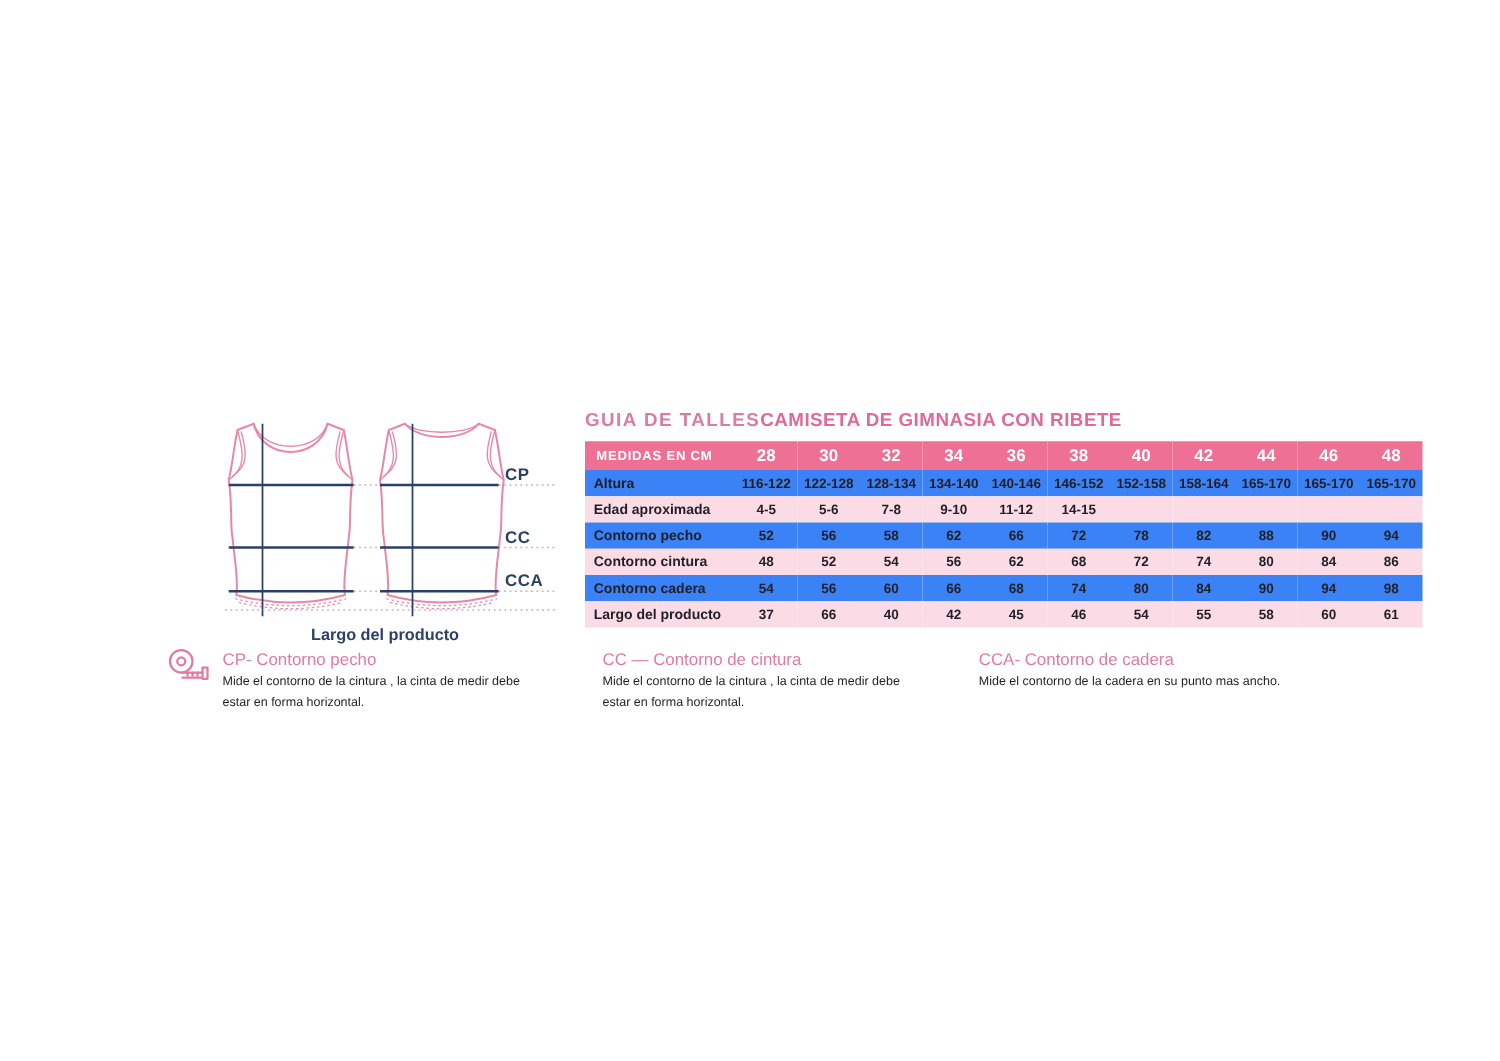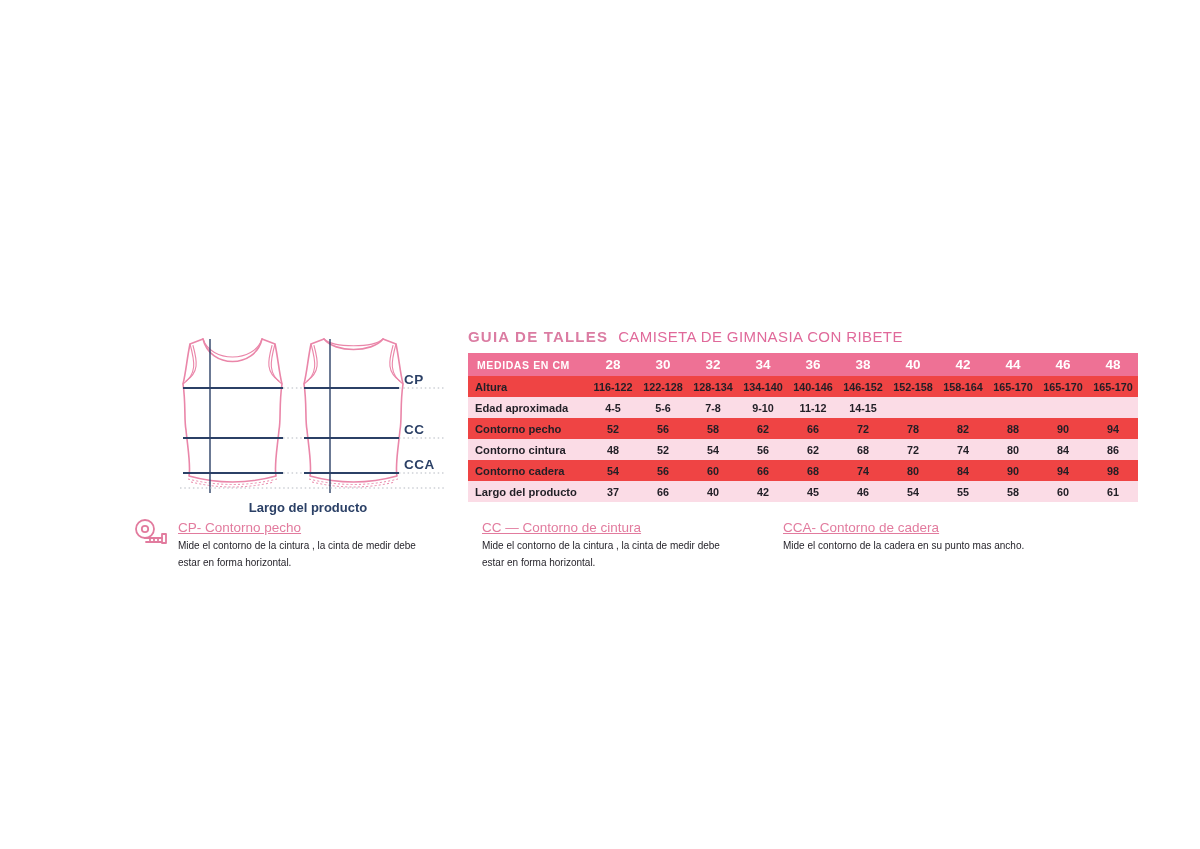--- a/index.html
+++ b/index.html
@@ -14,35 +14,35 @@
   .hem-dash{fill:none;stroke:var(--outline-pink);stroke-width:1;stroke-dasharray:2 2.2;}
   .mline{stroke:var(--navy);stroke-width:2;}
   .vline{stroke:var(--navy);stroke-width:1.4;}
   .dotline{stroke:var(--dotted-gray);stroke-width:1.2;stroke-dasharray:1.5 2.8;}
   .measure-label{fill:var(--navy);font-family:"Liberation Sans",sans-serif;font-size:13.5px;font-weight:bold;letter-spacing:.5px;}
   .length-label{fill:var(--navy);font-family:"Liberation Sans",sans-serif;font-size:13px;font-weight:bold;text-anchor:middle;}
   
   .guide{position:absolute;left:468px;top:327px;width:670px;}
   .guide-title{font-size:15px;line-height:20px;white-space:nowrap;}
   .guide-title .t1{color:var(--title-soft);font-weight:bold;letter-spacing:1.2px;margin-top:44px;}
-  .guide-title .t2{color:var(--title-accent);font-weight:normal;letter-spacing:.4px;margin-left:10px;}
+  .guide-title .t2{color:var(--title-accent);font-weight:bold;letter-spacing:.4px;margin-left:0;}
   table.sizes{border-collapse:collapse;table-layout:fixed;width:670px;margin-top:6px;}
   table.sizes col.lblcol{width:120px;}
   table.sizes col.szcol{width:50px;}
   table.sizes th,table.sizes td{padding:0;text-align:center;vertical-align:middle;color:var(--text-dark);}
   table.sizes thead tr{background:var(--header-pink);height:23px;}
   table.sizes thead th{color:#fff;font-size:13.5px;font-weight:bold;}
   table.sizes thead th.lbl{font-size:10.5px;text-align:left;padding-left:9px;letter-spacing:.6px;}
-  table.sizes tbody tr{height:21px;background:#ef4444;}
+  table.sizes tbody tr{height:21px;background:#3b82f6;}
   table.sizes tbody tr.alt{background:var(--row-pink);padding-left:15px;}
   table.sizes tbody td{font-size:10.8px;font-weight:bold;}
   table.sizes tbody td.lbl{text-align:left;padding-left:7px;font-size:11.2px;}
   
   .fn{position:absolute;top:519px;}
-  .fn .fn-head{color:var(--footnote-pink);font-size:13.5px;line-height:17px;margin-bottom:2px;text-decoration:underline;}
+  .fn .fn-head{color:var(--footnote-pink);font-size:13.5px;line-height:17px;margin-bottom:2px;}
   .fn .fn-body{color:var(--text-dark);font-size:10px;line-height:16.5px;}
   .fn1{left:178px;width:256px;}
   .fn2{left:482px;width:256px;}
   .fn3{left:783px;width:320px;}
   .tape-icon{position:absolute;left:133px;top:516px;width:36px;height:34px;}
   .tape-icon path,.tape-icon circle,.tape-icon line{fill:none;stroke:var(--footnote-pink);stroke-width:1.8;stroke-linecap:round;stroke-linejoin:round;}
 </style>
 </head>
 <body>
 

